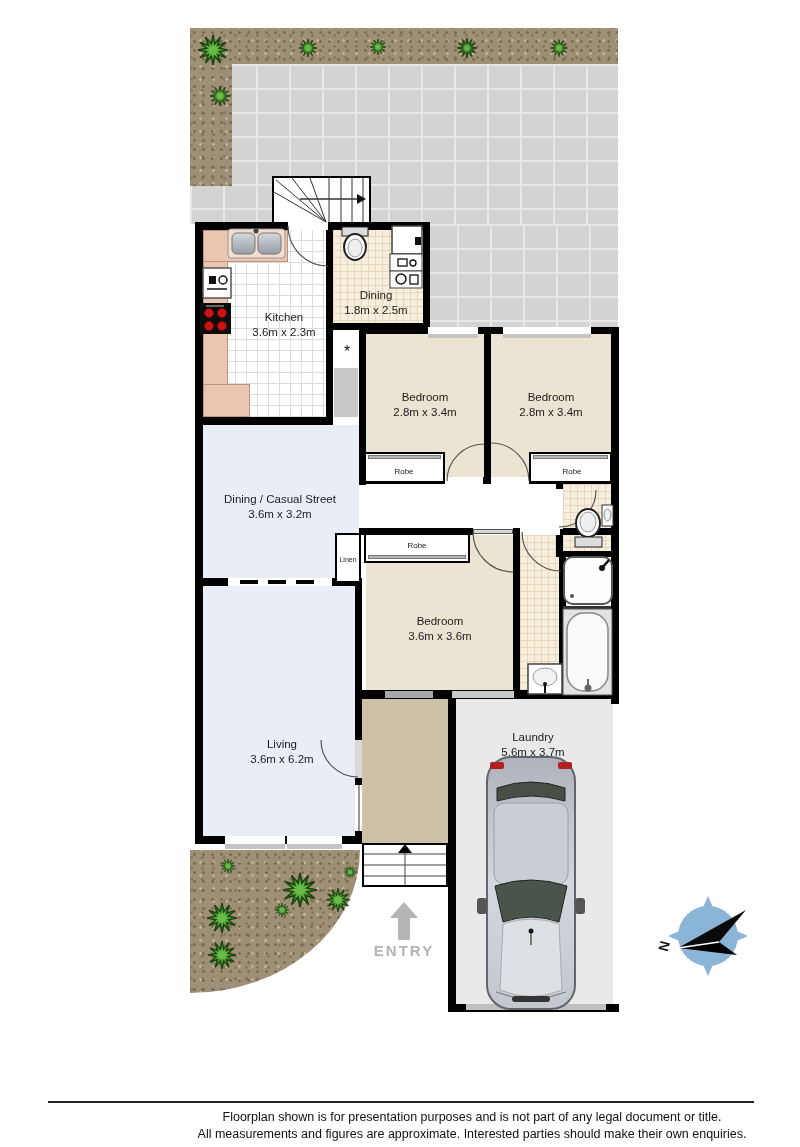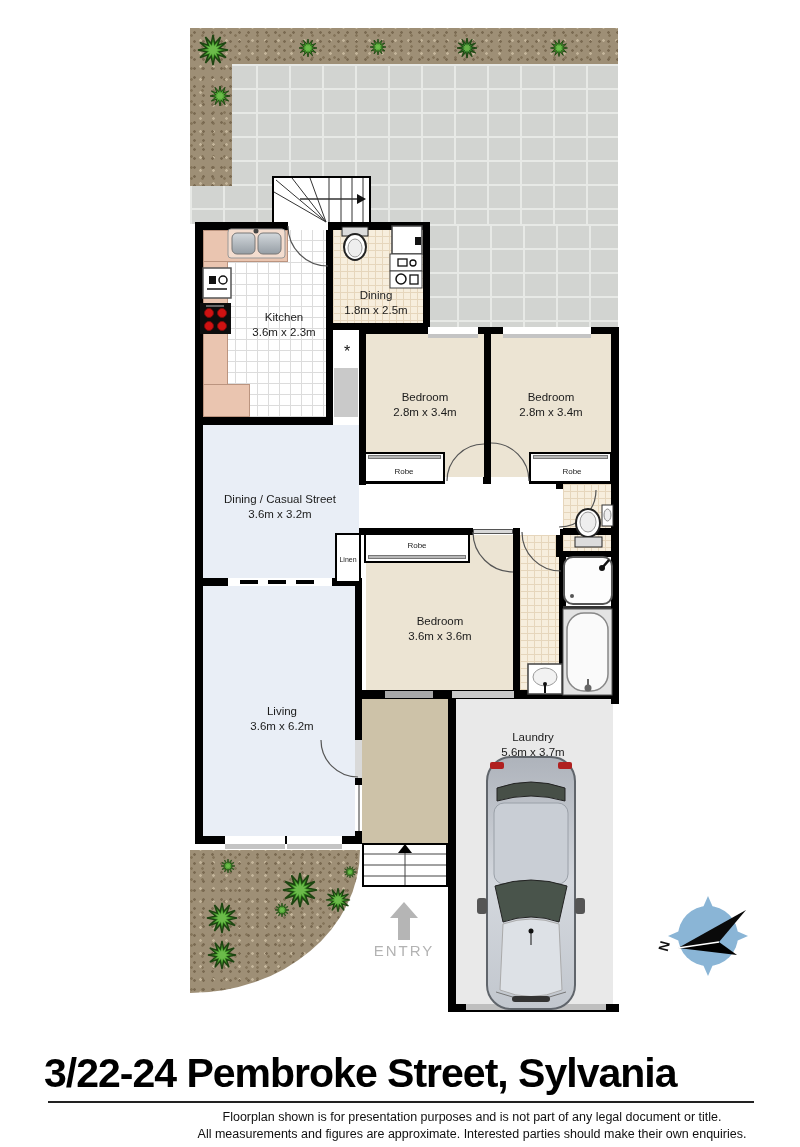--- a/index.html
+++ b/index.html
@@ -41,21 +41,21 @@
   .sill{position:absolute;background:#c4c4c4;z-index:4;}
   .gap{position:absolute;background:#fff;z-index:4;}
   .dash{position:absolute;background:#000;height:4px;z-index:5;}
   .stairbox{position:absolute;background:#fff;border:2px solid #000;box-sizing:border-box;z-index:3;}
   svg.overlay{position:absolute;left:0;top:0;z-index:6;pointer-events:none;}
   .title{position:absolute;left:44px;top:1050px;font-size:41px;font-weight:bold;
          letter-spacing:-1px;color:#000;z-index:8;}
   .rule{position:absolute;left:48px;top:1101px;width:706px;height:2px;background:#222;z-index:8;}
   .disclaimer{position:absolute;left:100px;top:1109px;width:744px;text-align:center;
          font-size:12.5px;line-height:16.5px;color:#101010;z-index:8;}
-  .entrylabel{position:absolute;transform:translate(-50%,-50%);color:#b3b3b3;font-weight:normal;
+  .entrylabel{position:absolute;transform:translate(-50%,-50%);color:#b3b3b3;font-weight:bold;
          font-size:15px;letter-spacing:2px;z-index:7;}
 </style>
 </head>
 <body>
 
 <div id="canvas">
 
   <div class="a paving" style="left:190px;top:64px;width:428px;height:160px;"></div>
   <div class="a paving" style="left:424px;top:224px;width:194px;height:103px;"></div>
   <div class="a dirt" style="left:190px;top:28px;width:428px;height:36px;"></div>
@@ -327,36 +327,35 @@
     <div>2.8m x 3.4m</div>
   </div>
   <div class="rlabel" style="left:280px;top:507px;">
     <div>Dining / Casual Street</div>
     <div>3.6m x 3.2m</div>
   </div>
   <div class="rlabel" style="left:440px;top:629px;">
     <div>Bedroom</div>
     <div>3.6m x 3.6m</div>
   </div>
-  <div class="rlabel" style="left:282px;top:719px;">
+  <div class="rlabel" style="left:282px;top:752px;">
     <div>Living</div>
     <div>3.6m x 6.2m</div>
   </div>
   <div class="rlabel" style="left:533px;top:745px;">
     <div>Laundry</div>
     <div>5.6m x 3.7m</div>
   </div>
 
   <div class="slabel" style="left:404px;top:471px;">Robe</div>
   <div class="slabel" style="left:572px;top:471px;">Robe</div>
   <div class="slabel" style="left:417px;top:545px;">Robe</div>
   <div class="slabel" style="left:348px;top:559px;font-size:7px;">Linen</div>
 
   <div class="entrylabel" style="left:404px;top:950px;">ENTRY</div>
 
-  <div class="title">3/22-24 Pembroke Street, Sylvania</div>
   <div class="rule"></div>
   <div class="disclaimer">
     <div>Floorplan shown is for presentation purposes and is not part of any legal document or title.</div>
     <div>All measurements and figures are approximate. Interested parties should make their own enquiries.</div>
   </div>
 
 </div>
 
 </body></html>

